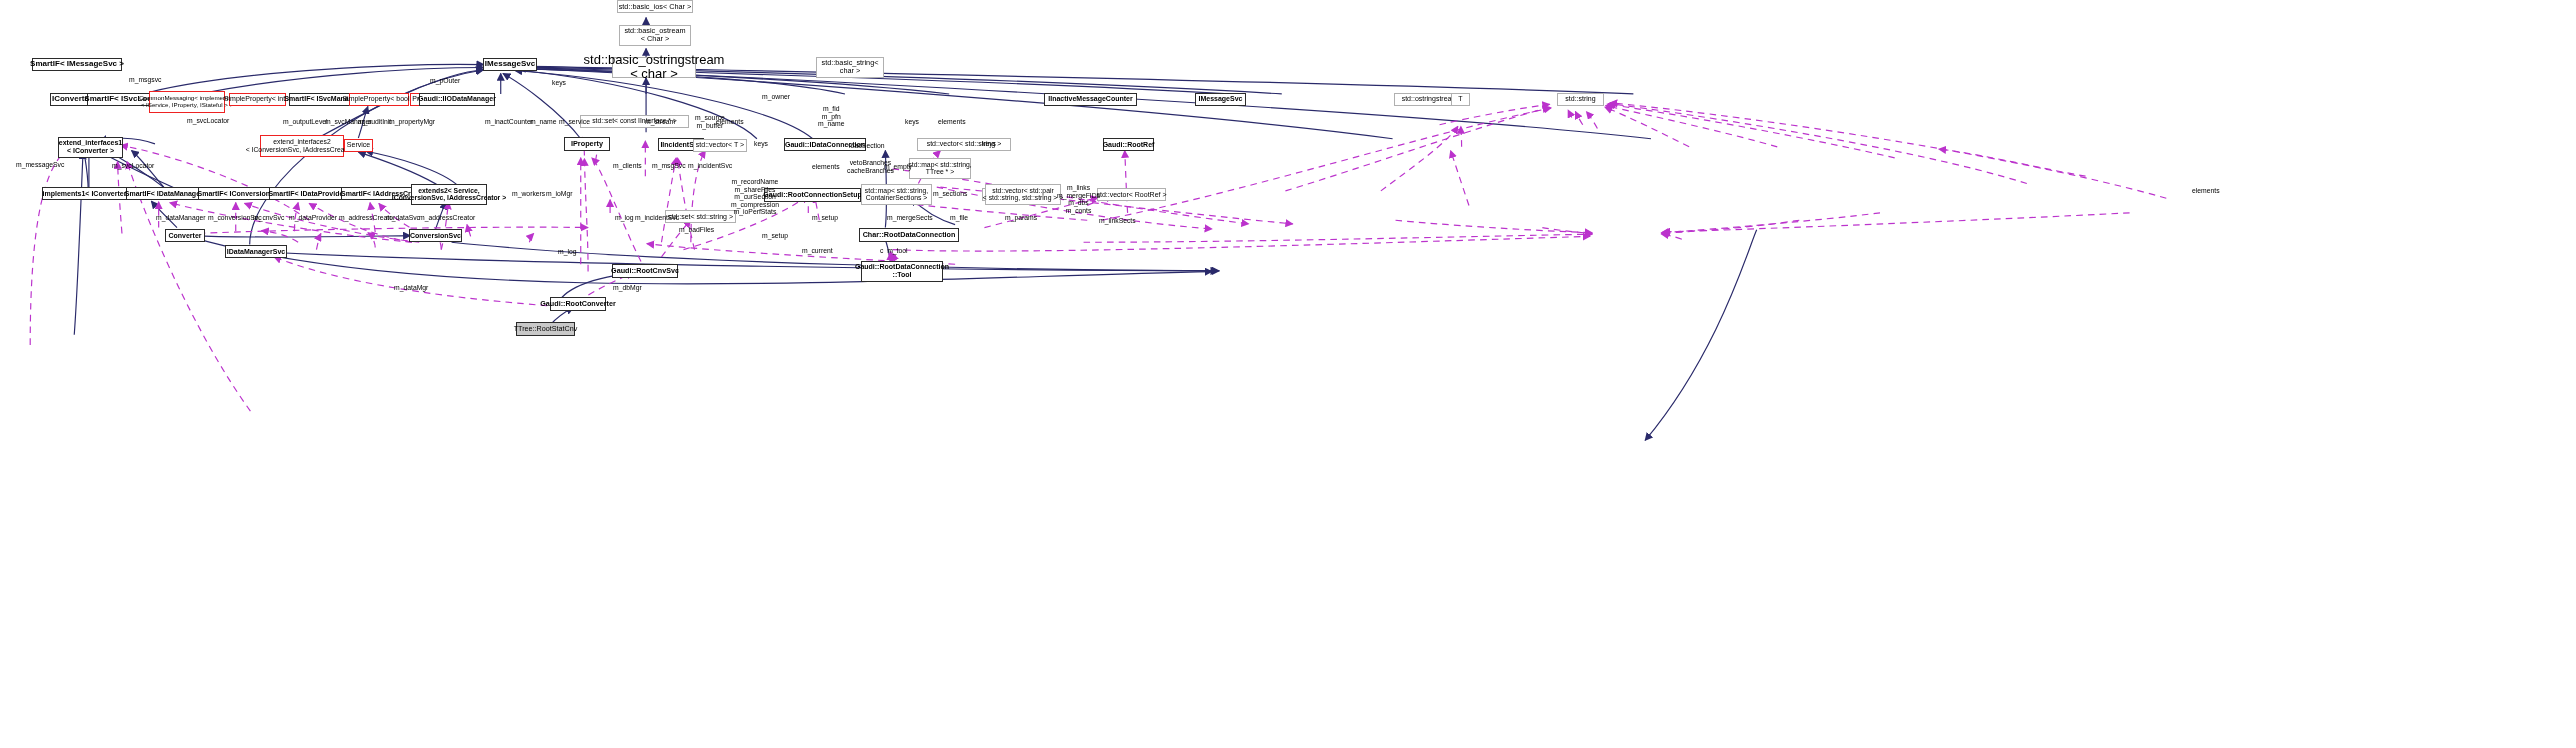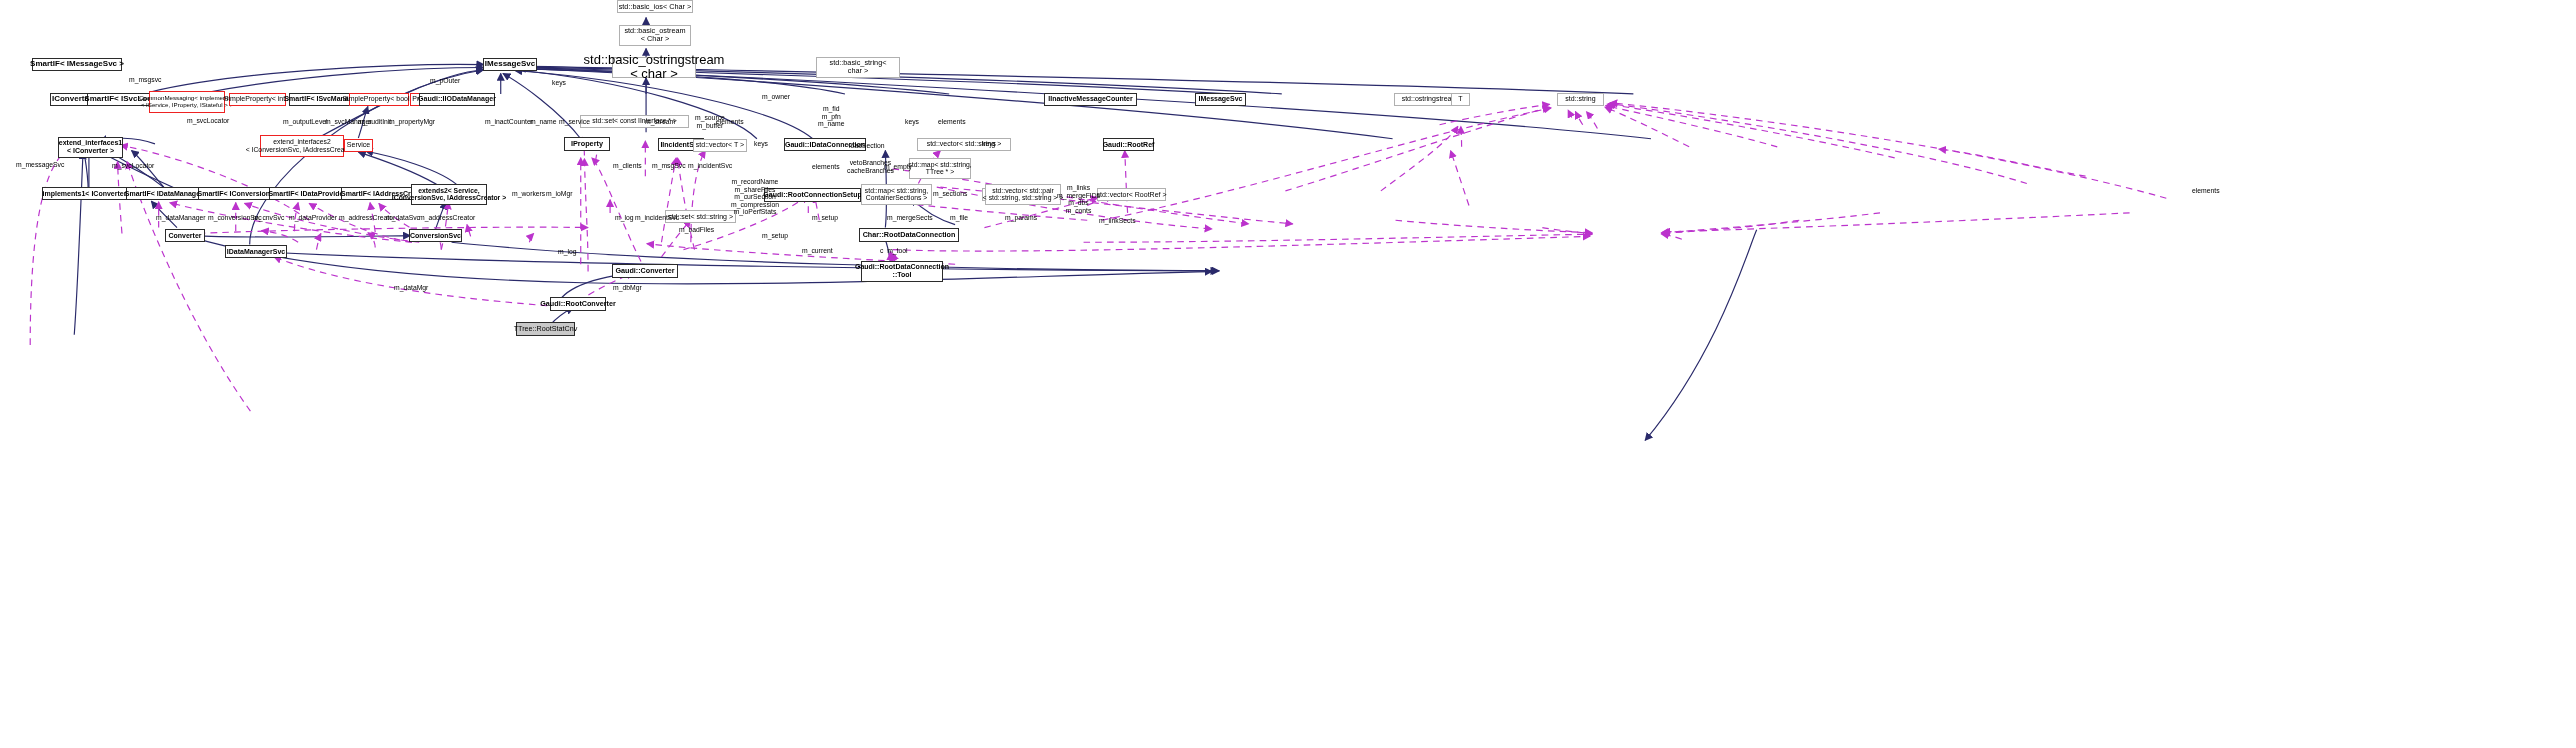--- a/index.html
+++ b/index.html
@@ -244,21 +244,21 @@
     <span>std::basic_ios&lt; Char &gt;</span></div>
 
   <div class="node b-gray" style="left:619px; top:25px; width:72px; height:20.6px; font-size:7.3px;">
     <span>std::basic_ostream
 &lt; Char &gt;</span></div>
 
   <div class="node b-gray" style="left:612px; top:57px; width:84px; height:20.6px; font-size:13px;">
     <span>std::basic_ostringstream
 &lt; char &gt;</span></div>
 
-  <div class="node b-gray" style="left:816px; top:57px; width:84px; height:20.6px; font-size:7.3px;">
+  <div class="node b-gray" style="left:816px; top:57px; width:68px; height:20.6px; font-size:7.3px;">
     <span>std::basic_string&lt;
 char &gt;</span></div>
 
   <div class="node b-dark" style="left:50px; top:93px; width:44px; height:13.2px; font-size:8px;">
     <span>IConverter</span></div>
 
   <div class="node b-dark" style="left:87px; top:93px; width:84px; height:13.2px; font-size:8px;">
     <span>SmartIF&lt; ISvcLocator &gt;</span></div>
 
   <div class="node b-red" style="left:149px; top:91px; width:76px; height:22px; font-size:6.2px;">
@@ -376,21 +376,21 @@
   <div class="node b-dark" style="left:409px; top:229px; width:53px; height:13.2px; font-size:7px;">
     <span>ConversionSvc</span></div>
 
   <div class="node b-dark" style="left:859px; top:228px; width:100px; height:14px; font-size:7.2px;">
     <span>Char::RootDataConnection</span></div>
 
   <div class="node b-dark" style="left:225px; top:245px; width:62px; height:13.2px; font-size:7px;">
     <span>IDataManagerSvc</span></div>
 
   <div class="node b-dark" style="left:612px; top:264px; width:66px; height:14px; font-size:7.2px;">
-    <span>Gaudi::Converter</span></div>
+    <span>Gaudi::RootCnvSvc</span></div>
 
   <div class="node b-dark" style="left:861px; top:261px; width:82px; height:20.6px; font-size:7px;">
     <span>Gaudi::RootDataConnection
 ::Tool</span></div>
 
   <div class="node b-dark" style="left:550px; top:297px; width:56px; height:14px; font-size:7.2px;">
     <span>Gaudi::RootConverter</span></div>
 
   <div class="node n-filled" style="left:516px; top:322px; width:59px; height:14px; font-size:7.2px;">
     <span>TTree::RootStatCnv</span></div>

